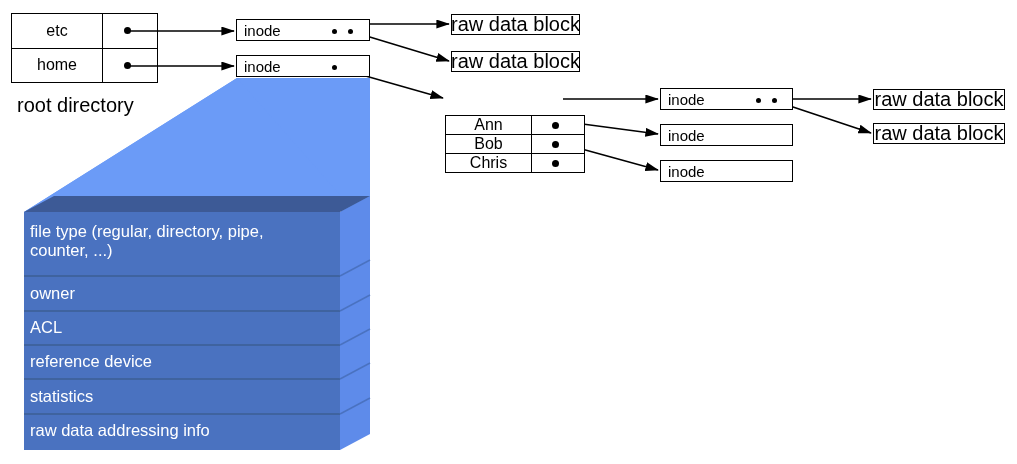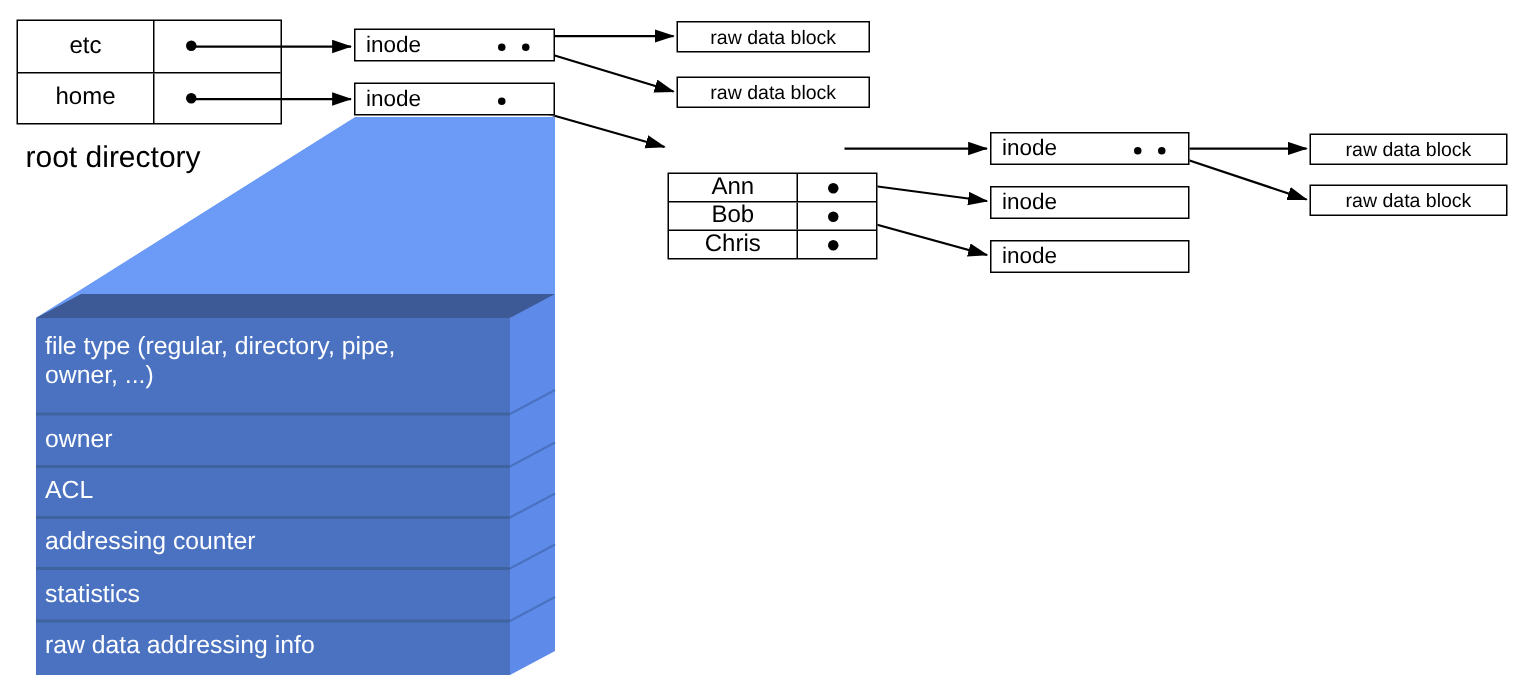--- a/index.html
+++ b/index.html
@@ -86,21 +86,21 @@
 
   
   .rawblk {
     position: absolute;
     box-sizing: border-box;
     border: 1.6px solid #000;
     background: #fff;
     display: flex;
     align-items: center;
     justify-content: center;
-    font-size: 13px;
+    font-size: 20px;
     color: #000;
     white-space: nowrap;
   }
 
   .plain-label {
     position: absolute;
     font-size: 20px;
     color: #000;
     white-space: nowrap;
   }
@@ -161,25 +161,25 @@
       <line x1="340" y1="276" x2="370" y2="260"></line>
       <line x1="340" y1="311" x2="370" y2="295"></line>
       <line x1="340" y1="345" x2="370" y2="329"></line>
       <line x1="340" y1="379" x2="370" y2="363"></line>
       <line x1="340" y1="414" x2="370" y2="398"></line>
     </g>
   </svg>
 
   <div class="detail-row-text" style="left:30px; top:222px; width:305px;">
     <span>file type (regular, directory, pipe,</span><br>
-    <span>owner, ...)</span>
+    <span>counter, ...)</span>
   </div>
   <div class="detail-row-text" style="left:30px; top:284px;">owner</div>
   <div class="detail-row-text" style="left:30px; top:318px;">ACL</div>
-  <div class="detail-row-text" style="left:30px; top:352px;">addressing counter</div>
+  <div class="detail-row-text" style="left:30px; top:352px;">reference device</div>
   <div class="detail-row-text" style="left:30px; top:387px;">statistics</div>
   <div class="detail-row-text" style="left:30px; top:421px;">raw data addressing info</div>
 
   <svg class="layer front" viewBox="0 0 1017 464">
     <defs>
       <marker id="ah" markerWidth="9" markerHeight="9" refX="8.4" refY="3" orient="auto" markerUnits="strokeWidth">
         <path d="M0,0 L9,3 L0,6 z" fill="#000"></path>
       </marker>
     </defs>
     <g stroke="#000" stroke-width="1.5" fill="none" marker-end="url(#ah)">
@@ -199,21 +199,21 @@
       <line x1="560" y1="121" x2="658" y2="134"></line>
 
       <line x1="560" y1="143" x2="658" y2="170"></line>
 
       <line x1="772" y1="99" x2="871" y2="99"></line>
 
       <line x1="784" y1="104" x2="871" y2="133"></line>
     </g>
   </svg>
 
-  <div class="dir-table" style="left:11px; top:13px; width:177px; height:70px;">
+  <div class="dir-table" style="left:11px; top:13px; width:147px; height:70px;">
     <div class="dir-row">
       <div class="dir-name" style="width:91px;">etc</div>
       <div class="dir-ptr" style="width:52px;">
         <span class="dot" style="left:21px; top:50%; margin-top:-3.5px;"></span>
       </div>
     </div>
     <div class="dir-row">
       <div class="dir-name" style="width:91px;">home</div>
       <div class="dir-ptr" style="width:52px;">
         <span class="dot" style="left:21px; top:50%; margin-top:-3.5px;"></span>

